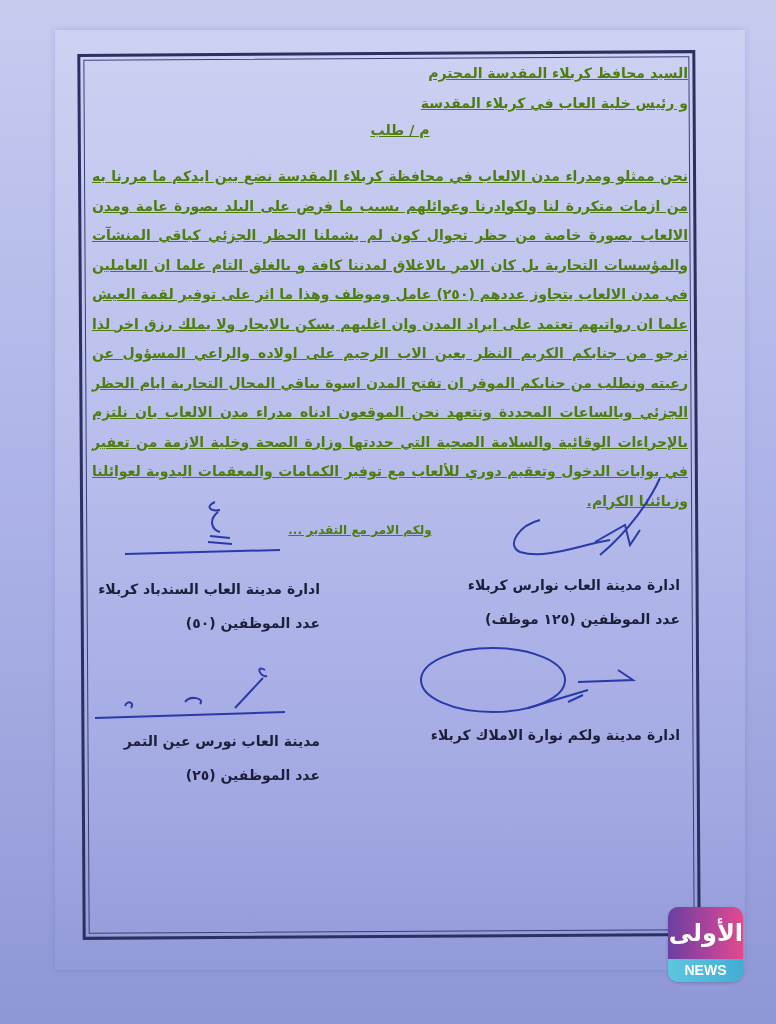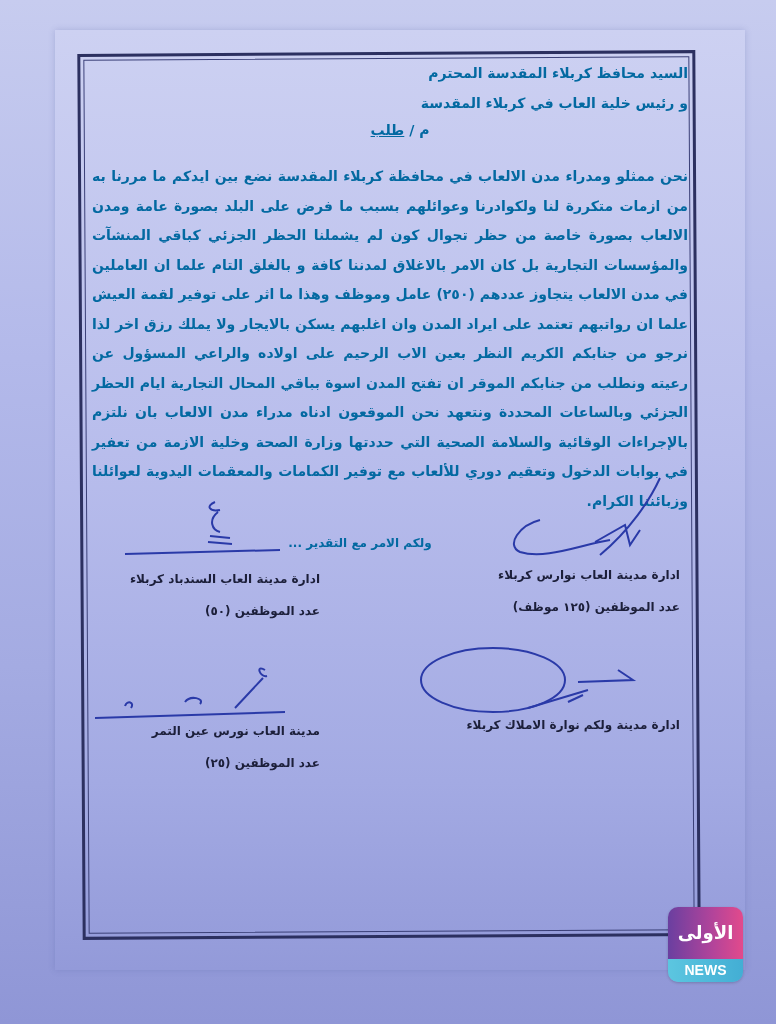--- a/index.html
+++ b/index.html
@@ -18,37 +18,37 @@
       border:3px solid #2c3060;
       box-sizing:border-box;
       transform: rotate(-0.35deg);
     }
     .frame::after {
       content:""; position:absolute; left:3px; top:3px; right:3px; bottom:3px;
       border:1px solid #3b4078;
     }
     .content {
       position:absolute; left:92px; top:58px; width:596px;
-      direction:rtl; text-align:right; color:#0369a1; font-weight:bold;
+      direction:rtl; text-align:right; color:#4d7c0f; font-weight:bold;text-decoration:underline;
     }
     .addr { font-size:14px; line-height:30px; }
     .subject { text-align:center; font-size:14px; margin-top:4px; margin-right:-20px; }
     .subject span.u { text-decoration:underline; }
     .body-text { margin-top:24px; font-size:14px; line-height:29.5px; text-align:justify; }
-    .closing { text-align:center; font-size:12px; margin-top:20px; margin-right:60px; }
-    .sig { position:absolute; direction:rtl; text-align:right; font-weight:bold; color:#1c1f3a; font-size:12px; }
+    .closing { text-align:center; font-size:12px; margin-top:7px; margin-right:60px; }
+    .sig { position:absolute; direction:rtl; text-align:right; font-weight:bold; color:#1c1f3a; font-size:14px;margin-top:9px; }
     .sig .name { margin-bottom:18px; }
     .signature { position:absolute; }
     .logo {
       position:absolute; left:668px; top:907px; width:75px; height:75px; border-radius:10px; overflow:hidden;
       box-shadow:0 1px 3px rgba(0,0,0,0.2);
     }
     .logo .top {
       height:52px; background: linear-gradient(90deg, #6a3fa0 0%, #b3449a 60%, #e24a8c 100%);
-      color:#fff; font-weight:bold; font-size:18px; text-align:center; line-height:52px;
+      color:#fff; font-weight:bold; font-size:24px; text-align:right; line-height:52px;
       font-family: "DejaVu Sans", sans-serif; direction:rtl;
     }
     .logo .bottom {
       height:23px; background: linear-gradient(90deg, #5cc6e0, #43aed4);
       color:#fff; font-weight:bold; font-size:14px; text-align:center; line-height:23px;
       font-family: "Liberation Sans", sans-serif;
     }
   </style>
 </head>
 <body>

